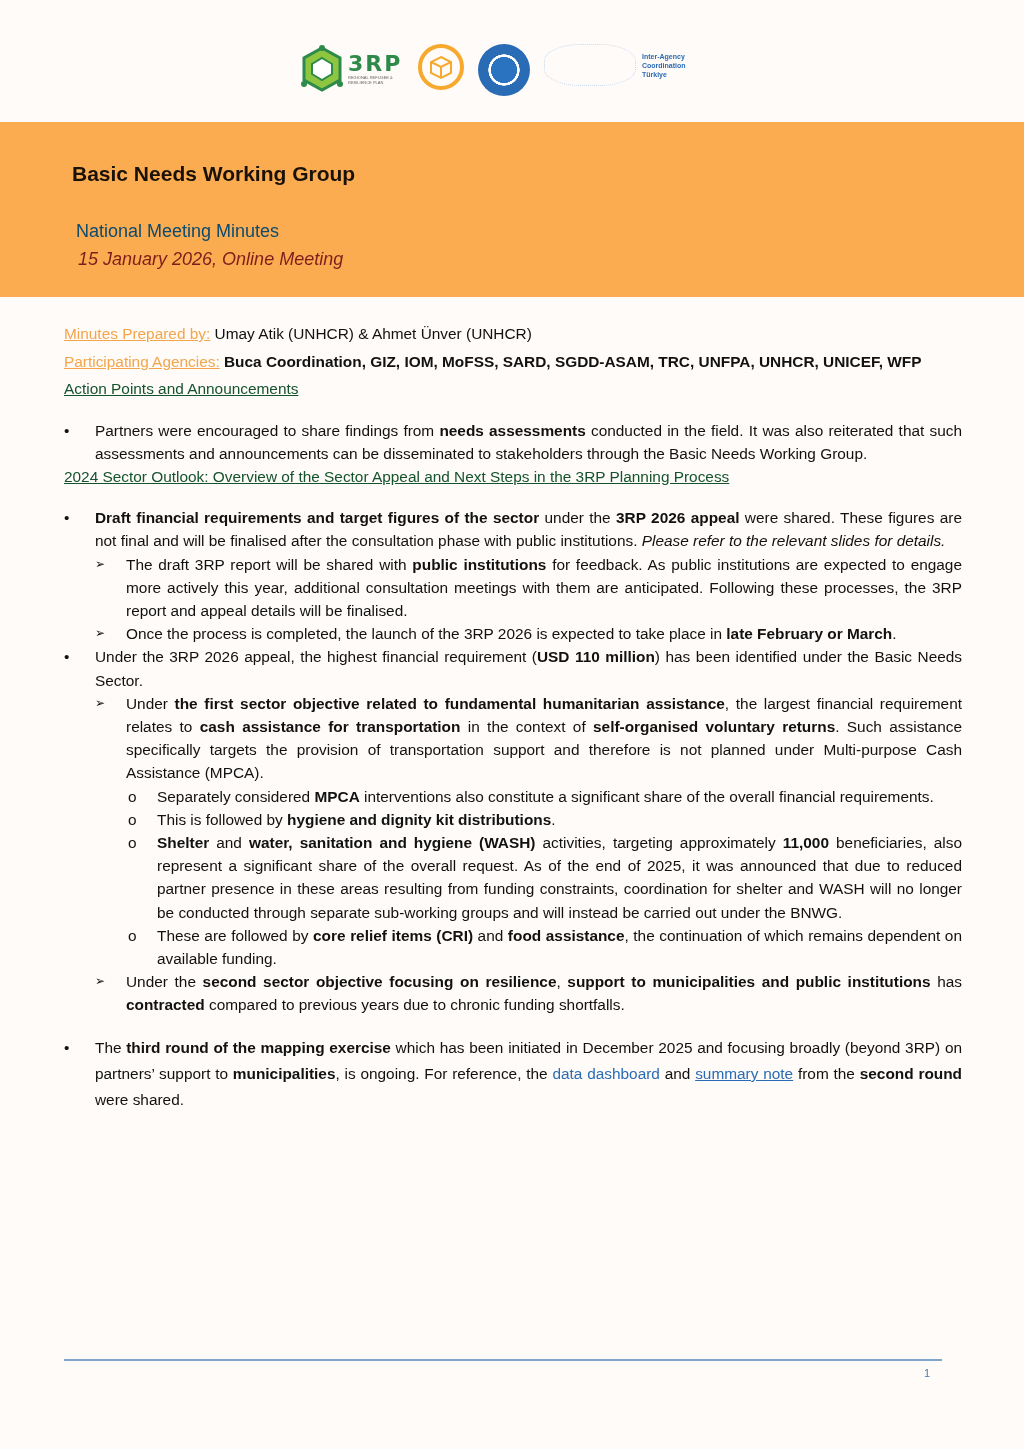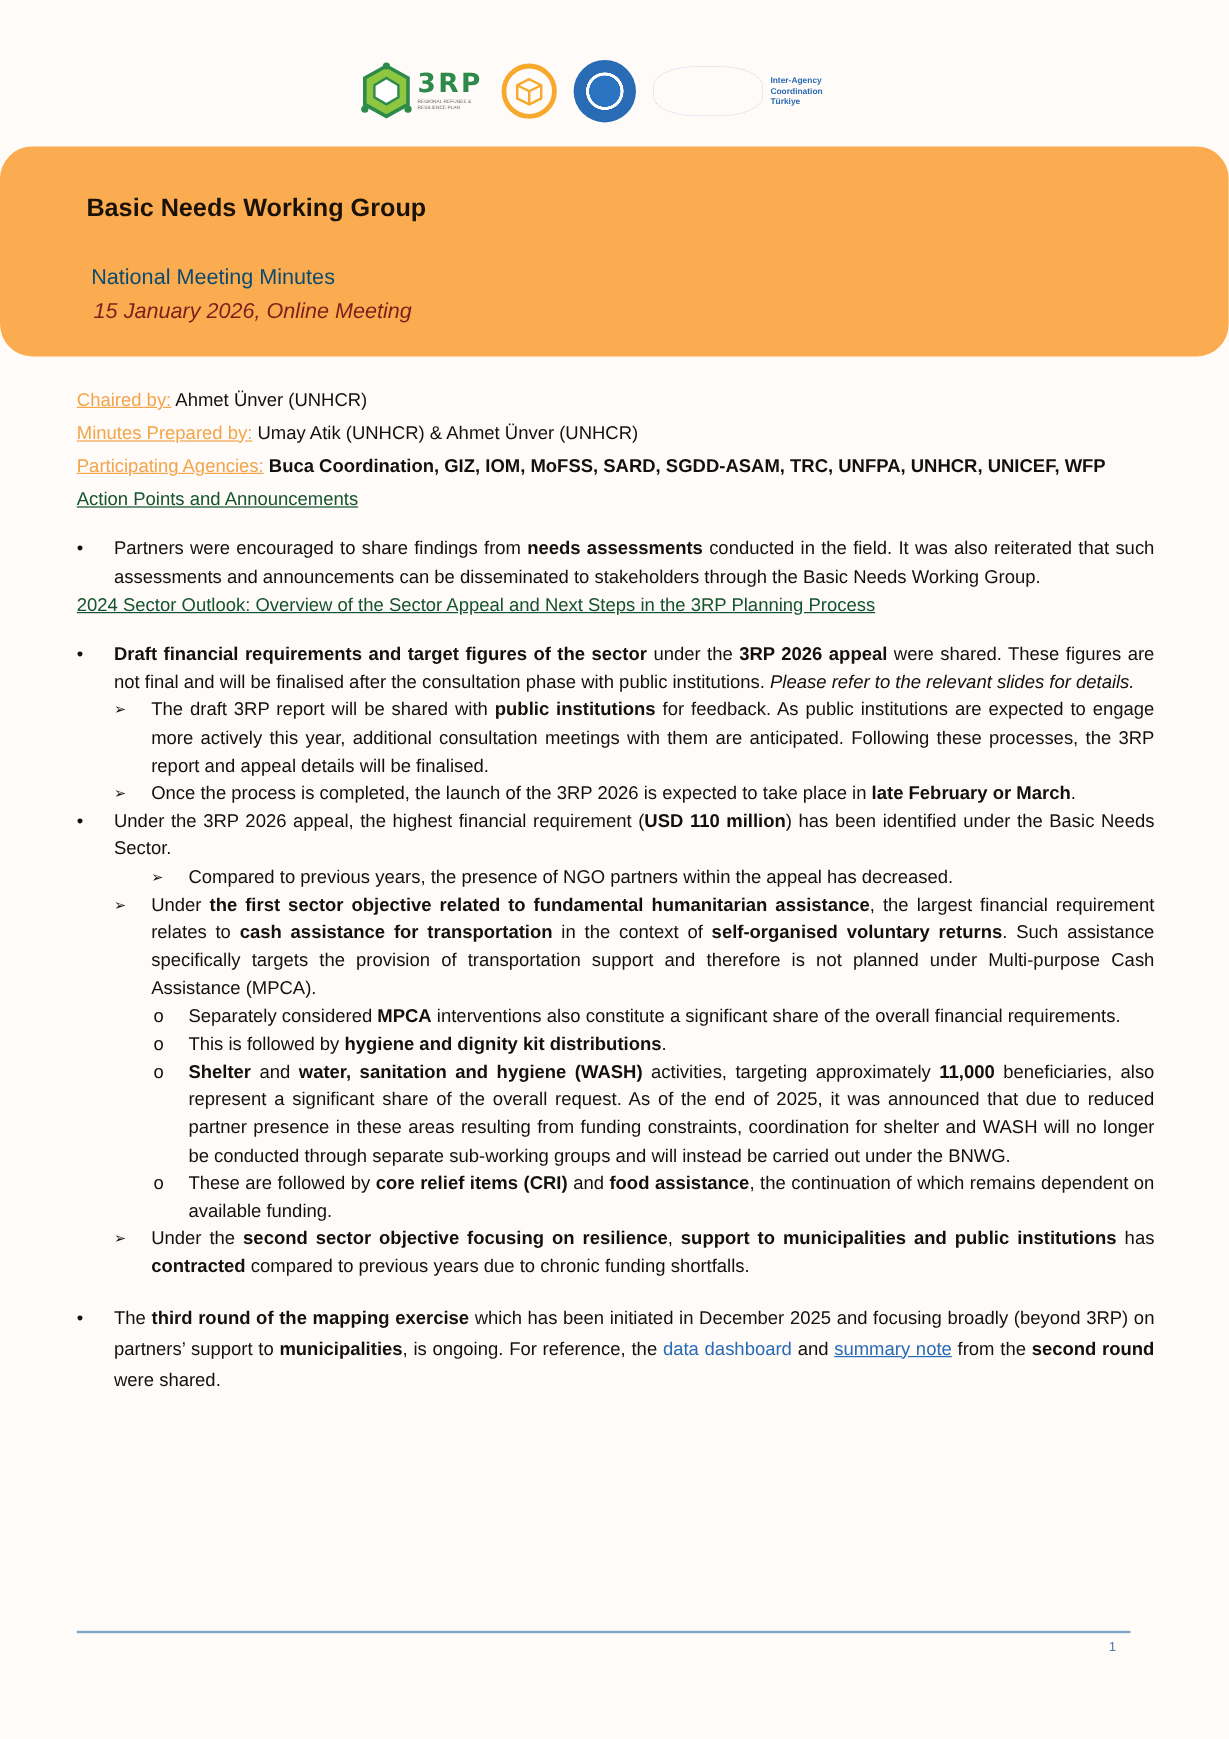--- a/index.html
+++ b/index.html
@@ -1,32 +1,32 @@
 <!DOCTYPE html>
 <html><head>
 <meta charset="utf-8">
 <style>
   html, body { margin: 0; padding: 0; }
   body {
     width: 1024px; height: 1449px; background: #fffbf8; position: relative; overflow: hidden;
     font-family: "Liberation Sans", sans-serif; color: #111;
   }
-  .logos { position: absolute; top: 44px; left: 300px; height: 64px; display: flex; align-items: center; gap: 14px; }
+  .logos { position: absolute; top: 44px; left: 300px; height: 64px; display: flex; align-items: flex-start; gap: 14px; }
   .logo-3rp { display: flex; align-items: center; gap: 4px; }
   .logo-3rp .cube { width: 44px; height: 50px; position: relative; }
   .logo-3rp .brand { display: flex; flex-direction: column; }
   .logo-3rp .brand .big { font-family: "DejaVu Sans", sans-serif; font-weight: bold; font-size: 22px; color: #2e8a4a; letter-spacing: 2px; line-height: 22px; }
   .logo-3rp .brand .small { font-size: 4px; color: #666; line-height: 5px; width: 56px; }
   .logo-circle-orange { width: 46px; height: 46px; border-radius: 50%; border: 4px solid #f6a92c; box-sizing: border-box; display: flex; align-items: center; justify-content: center; }
   .logo-un { width: 52px; height: 52px; border-radius: 50%; background: radial-gradient(circle, #2a73c0 0 35%, #fff 36% 42%, #2a6bb5 43% 100%); }
   .logo-iac { display: flex; align-items: center; gap: 6px; }
   .logo-iac .turkey { width: 90px; height: 40px; border: 1px dotted #9cc4ea; border-radius: 40%; opacity: 0.6; }
   .logo-iac .txt { font-size: 7px; color: #2a6bb5; line-height: 9px; font-weight: bold; }
 
-  .banner { position: absolute; top: 122px; left: 0; width: 1024px; height: 175px; background: #fbac50; border-radius: 27px; }
+  .banner { position: absolute; top: 122px; left: 0; width: 1024px; height: 175px; background: #fbac50; }
   .banner .title { position: absolute; left: 72px; top: 40px; font-weight: bold; font-size: 21px; color: #1a1208; }
   .banner .subtitle { position: absolute; left: 76px; top: 99px; font-size: 18px; color: #0c4a6e; }
   .banner .date { position: absolute; left: 78px; top: 127px; font-size: 18px; font-style: italic; color: #7f1d1d; }
 
   .content { position: absolute; top: 322px; left: 64px; width: 898px; font-size: 15.4px; line-height: 23.2px; }
   .meta-line { margin: 0 0 4.5px 0; }
   .lbl { color: #f2a54b; text-decoration: underline; }
   .section-head { color: #14532d; text-decoration: underline; margin: 0; }
   ul { margin: 0; padding: 0; list-style: none; }
   li { position: relative; text-align: justify; }
@@ -83,36 +83,34 @@
   </div>
 </div>
 
 <div class="banner">
   <div class="title">Basic Needs Working Group</div>
   <div class="subtitle">National Meeting Minutes</div>
   <div class="date">15 January 2026, Online Meeting</div>
 </div>
 
 <div class="content">
-  <p class="meta-line"><span class="lbl">Chaired by:</span><span> Ahmet Ünver (UNHCR)</span></p>
   <p class="meta-line"><span class="lbl">Minutes Prepared by:</span><span> Umay Atik (UNHCR) &amp; Ahmet Ünver (UNHCR)</span></p>
   <p class="meta-line"><span class="lbl">Participating Agencies:</span><b> Buca Coordination, GIZ, IOM, MoFSS, SARD, SGDD-ASAM, TRC, UNFPA, UNHCR, UNICEF, WFP</b></p>
 
   <p class="section-head">Action Points and Announcements</p>
   <ul class="gap-top">
     <li class="l1"><span>Partners were encouraged to share findings from </span><b>needs assessments</b><span> conducted in the field. It was also reiterated that such assessments and announcements can be disseminated to stakeholders through the Basic Needs Working Group.</span></li>
   </ul>
 
   <p class="section-head">2024 Sector Outlook: Overview of the Sector Appeal and Next Steps in the 3RP Planning Process</p>
   <ul class="gap-top">
     <li class="l1"><b>Draft financial requirements and target figures of the sector</b><span> under the </span><b>3RP 2026 appeal</b><span> were shared. These figures are not final and will be finalised after the consultation phase with public institutions. </span><i>Please refer to the relevant slides for details.</i></li>
     <li class="l2"><span>The draft 3RP report will be shared with </span><b>public institutions</b><span> for feedback. As public institutions are expected to engage more actively this year, additional consultation meetings with them are anticipated. Following these processes, the 3RP report and appeal details will be finalised.</span></li>
     <li class="l2"><span>Once the process is completed, the launch of the 3RP 2026 is expected to take place in </span><b>late February or March</b><span>.</span></li>
     <li class="l1"><span>Under the 3RP 2026 appeal, the highest financial requirement (</span><b>USD 110 million</b><span>) has been identified under the Basic Needs Sector.</span></li>
-    <li class="l2b"><span>Compared to previous years, the presence of NGO partners within the appeal has decreased.</span></li>
     <li class="l2"><span>Under </span><b>the first sector objective related to fundamental humanitarian assistance</b><span>, the largest financial requirement relates to </span><b>cash assistance for transportation</b><span> in the context of </span><b>self-organised voluntary returns</b><span>. Such assistance specifically targets the provision of transportation support and therefore is not planned under Multi-purpose Cash Assistance (MPCA).</span></li>
     <li class="l3"><span>Separately considered </span><b>MPCA</b><span> interventions also constitute a significant share of the overall financial requirements.</span></li>
     <li class="l3"><span>This is followed by </span><b>hygiene and dignity kit distributions</b><span>.</span></li>
     <li class="l3"><b>Shelter</b><span> and </span><b>water, sanitation and hygiene (WASH)</b><span> activities, targeting approximately </span><b>11,000</b><span> beneficiaries, also represent a significant share of the overall request. As of the end of 2025, it was announced that due to reduced partner presence in these areas resulting from funding constraints, coordination for shelter and WASH will no longer be conducted through separate sub-working groups and will instead be carried out under the BNWG.</span></li>
     <li class="l3"><span>These are followed by </span><b>core relief items (CRI)</b><span> and </span><b>food assistance</b><span>, the continuation of which remains dependent on available funding.</span></li>
     <li class="l2"><span>Under the </span><b>second sector objective focusing on resilience</b><span>, </span><b>support to municipalities and public institutions</b><span> has </span><b>contracted</b><span> compared to previous years due to chronic funding shortfalls.</span></li>
   </ul>
 
   <ul class="gap-top">
     <li class="l1" style="line-height:26px;"><span>The </span><b>third round of the mapping exercise</b><span> which has been initiated in December 2025 and focusing broadly (beyond 3RP) on partners’ support to </span><b>municipalities</b><span>, is ongoing. For reference, the </span><a class="lnk">data dashboard</a><span> and </span><a class="lnk-u">summary note</a><span> from the </span><b>second round</b><span> were shared.</span></li>

